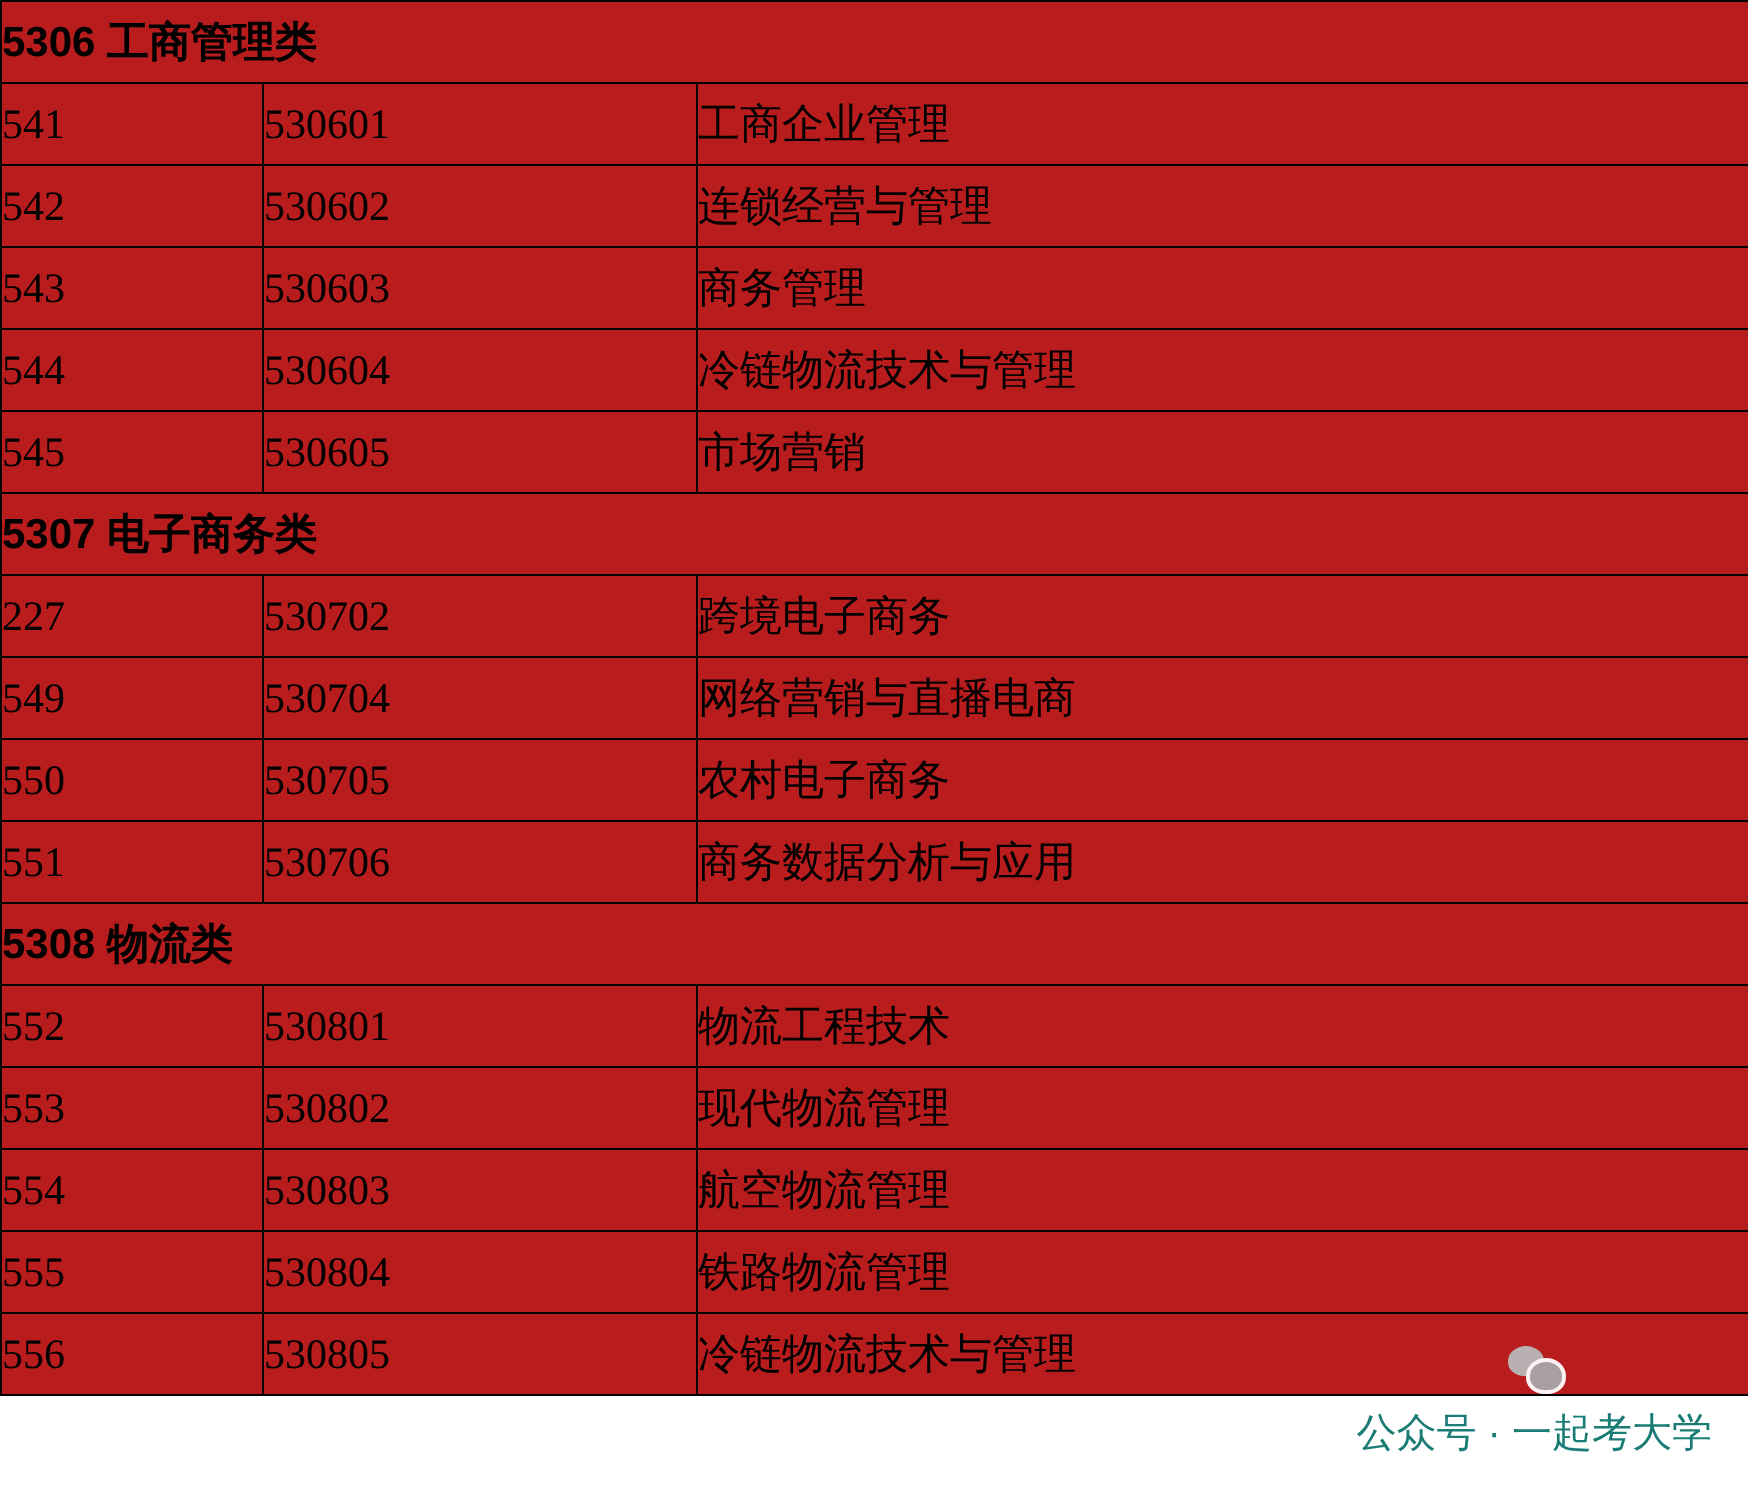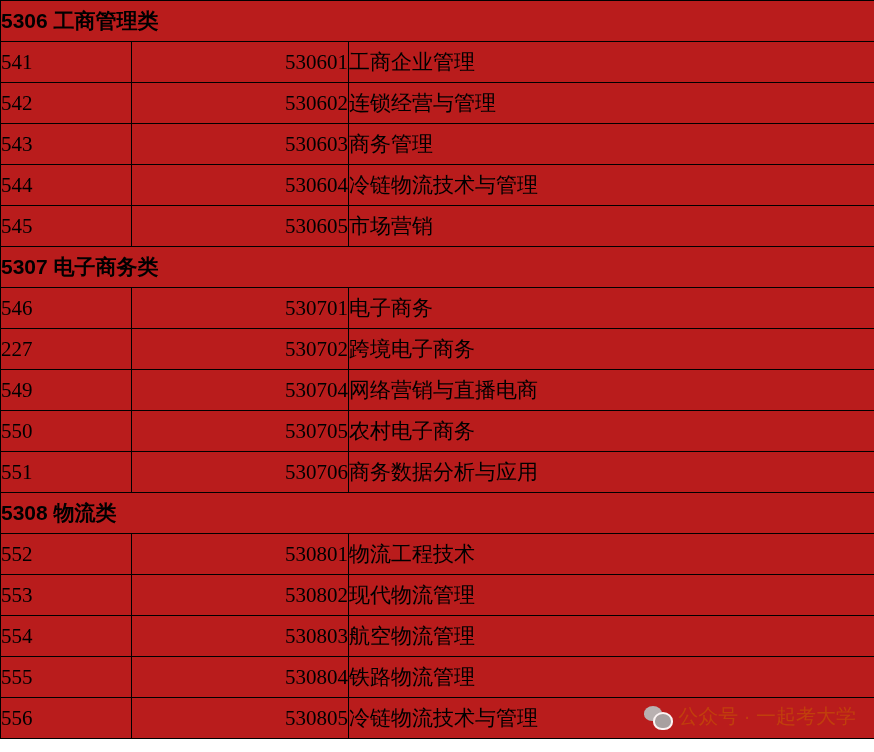--- a/index.html
+++ b/index.html
@@ -30,46 +30,47 @@
   }
   
   col.c-num   { width: 131px; }
   col.c-code  { width: 217px; }
   col.c-name  { width: 526px; }
 
   td.num {
     text-align: left;
   }
   td.code {
-    text-align: right;
+    text-align: left;
   }
   td.name {
     text-align: left;
     padding-left: 14px;
   }
   tr.group-row td {
     font-weight: bold;
     font-family: "Liberation Sans", "DejaVu Sans", sans-serif;
     font-size: 21px;
     text-align: left;
     padding-left: 14px;
     height: 42px;
   }
   .watermark {
     position: absolute;
     right: 18px;
     bottom: 22px;
     display: flex;
     align-items: center;
     gap: 8px;
-    color: #c2410c;
+    color: #0f766e;
     font-size: 20px;
     font-family: "Liberation Sans", "DejaVu Sans", sans-serif;
     opacity: 0.95;
     pointer-events: none;
+    flex-direction: column;
   }
   .wechat-icon {
     width: 26px;
     height: 22px;
     position: relative;
     display: inline-block;
   }
   .wechat-icon .b1 {
     position: absolute;
     left: 0; top: 0;
@@ -123,25 +124,20 @@
     <tr>
       <td class="num">545</td>
       <td class="code">530605</td>
       <td class="name">市场营销</td>
     </tr>
 
     <tr class="group-row">
       <td colspan="3">5307 电子商务类</td>
     </tr>
     <tr>
-      <td class="num">546</td>
-      <td class="code">530701</td>
-      <td class="name">电子商务</td>
-    </tr>
-    <tr>
       <td class="num">227</td>
       <td class="code">530702</td>
       <td class="name">跨境电子商务</td>
     </tr>
     <tr>
       <td class="num">549</td>
       <td class="code">530704</td>
       <td class="name">网络营销与直播电商</td>
     </tr>
     <tr>

